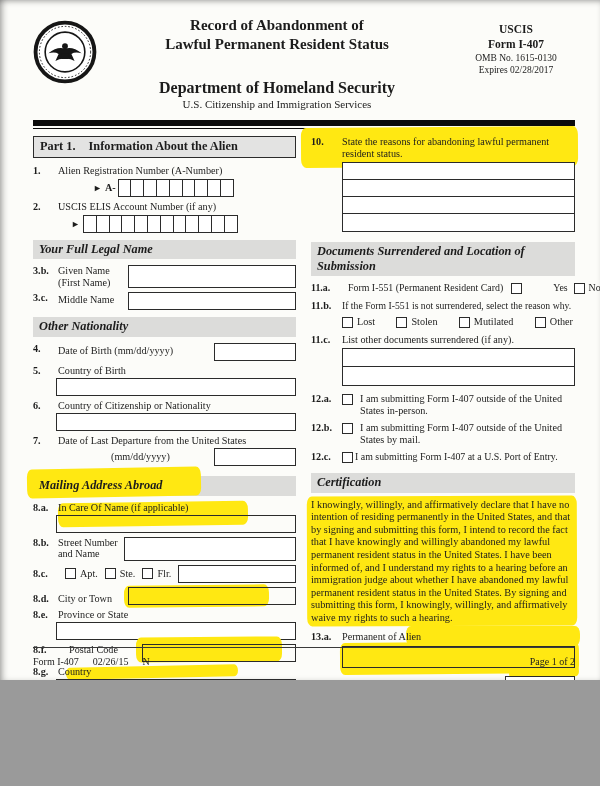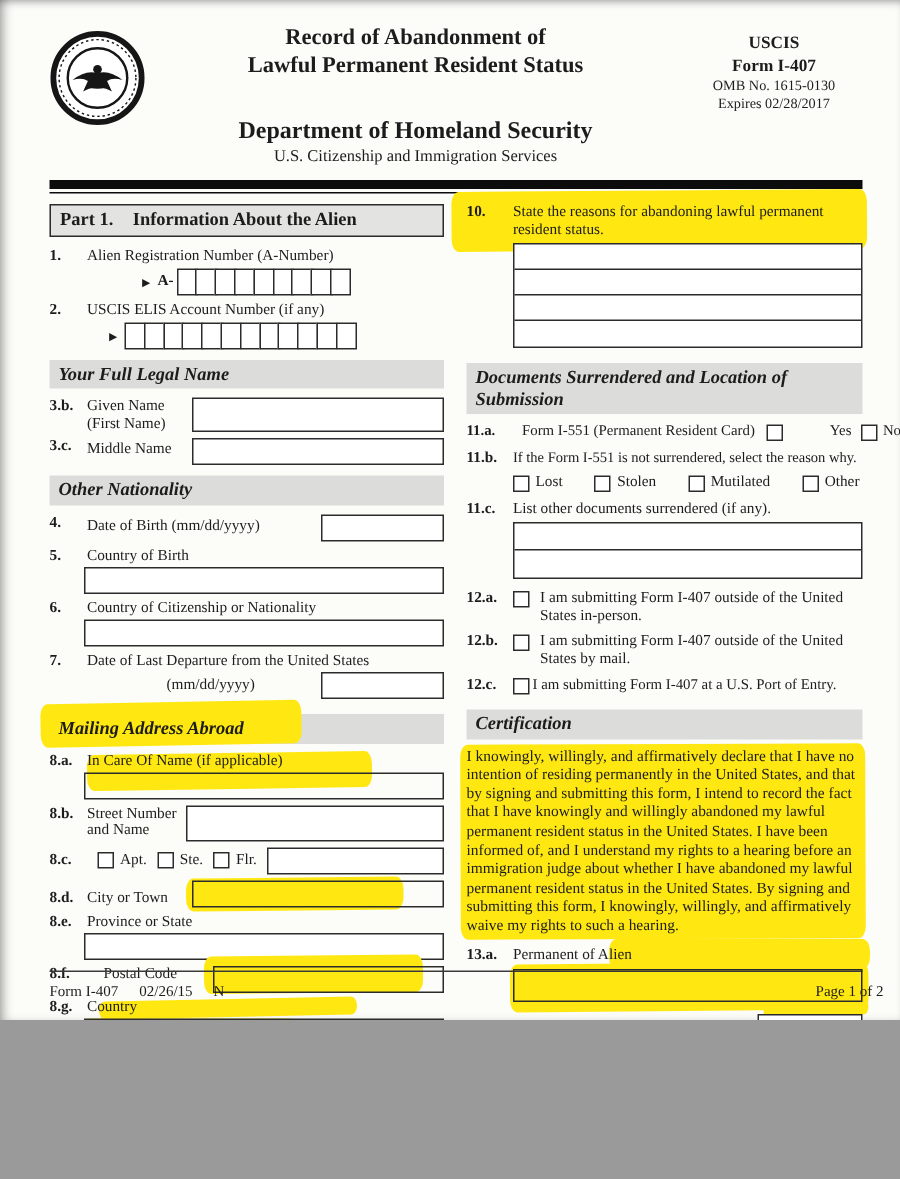--- a/index.html
+++ b/index.html
@@ -62,21 +62,21 @@
   .mk-8g-b { left:-2px; right:41%; top:0; bottom:1px; }
   .mk-10 { left:-10px; right:-3px; top:-9px; bottom:-7px; transform:rotate(-.4deg); }
   .mk-cert { left:-4px; right:-2px; top:-3px; bottom:-2px; transform:rotate(-.2deg); }
   .mk-13a { left:95px; right:-5px; top:-5px; bottom:-3px; }
   .mk-sig { left:-2px; right:-4px; top:-4px; bottom:-6px; transform:rotate(-.5deg); }
   .mk-13b { right:-4px; top:-9px; width:70px; height:11px; transform:rotate(-3deg); }
   .sigbox { margin-left:31px; position:relative; }
   .sigbox .ibox { background:transparent; height:22px; position:relative; z-index:1; }
   
   .footline { position:absolute; left:33px; right:25px; bottom:32px; border-top:1.6px solid #3a3a3a; }
-  .foot { position:absolute; left:33px; right:11px; bottom:12px; display:flex; justify-content:space-between; font-size:10px; }
+  .foot { position:absolute; left:33px; right:25px; bottom:12px; display:flex; justify-content:space-between; font-size:10px; }
   .foot .seg { margin-right:14px; }
 </style>
 </head>
 <body>
 
 <div class="page">
 
   <div class="hdr">
     <svg class="seal" viewBox="0 0 100 100">
       <circle cx="50" cy="50" r="46" fill="#fff" stroke="#161616" stroke-width="6"></circle>

